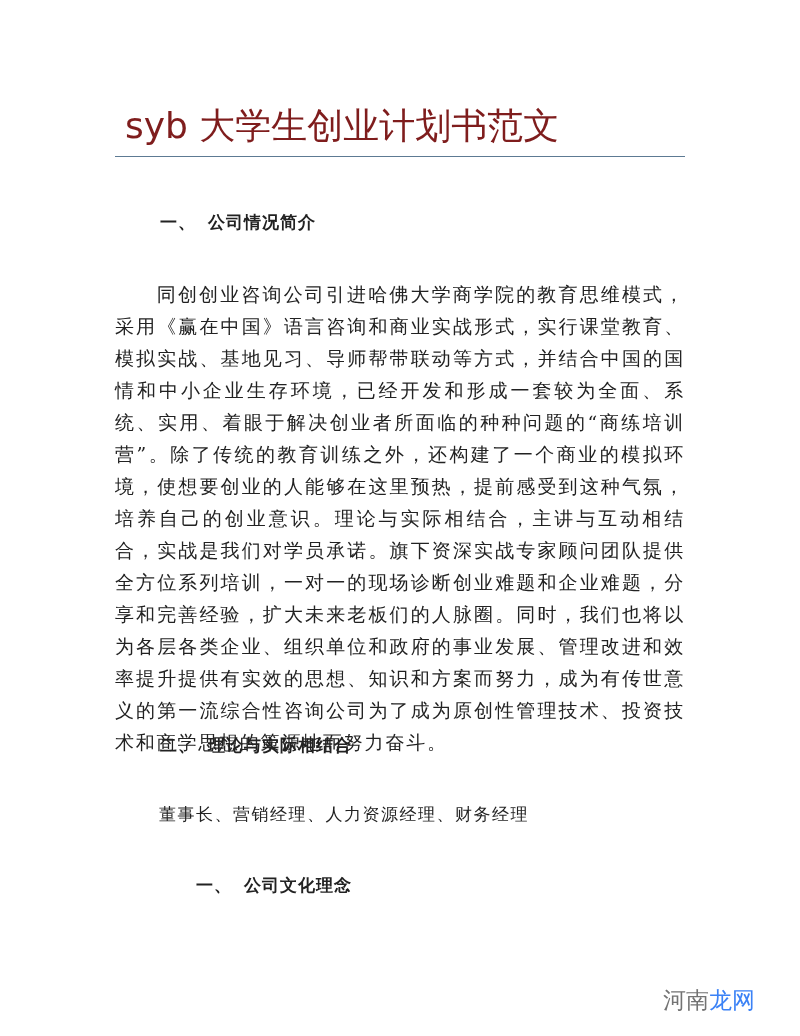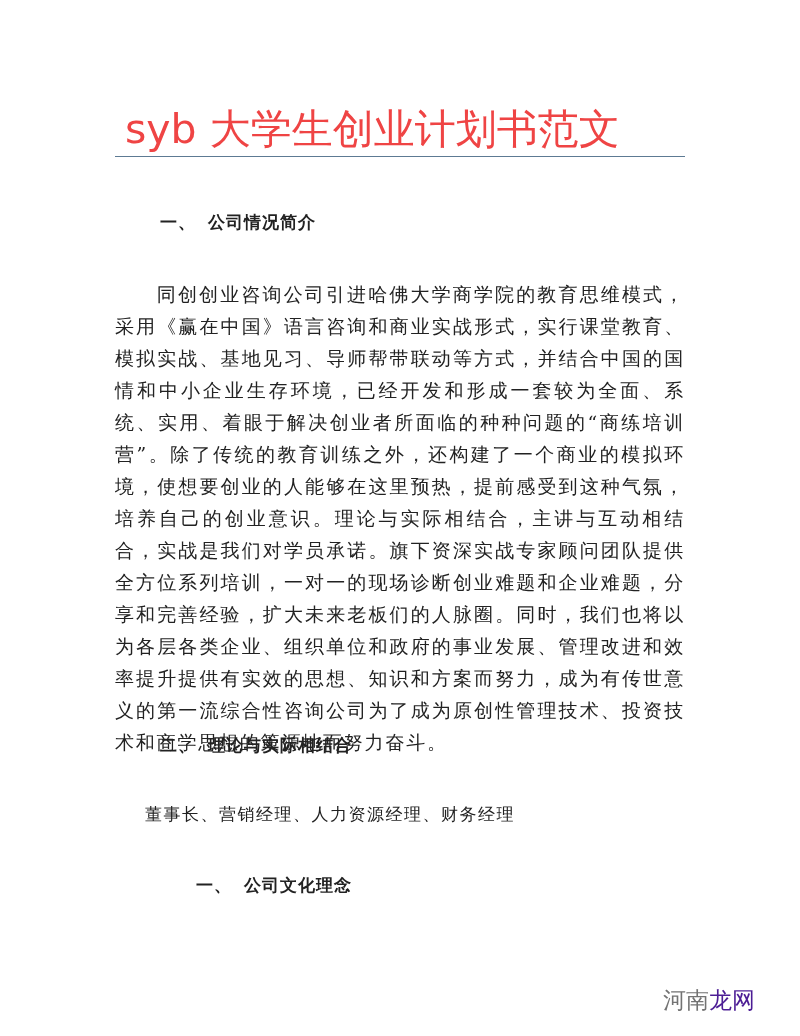--- a/index.html
+++ b/index.html
@@ -4,41 +4,41 @@
   <style>
     html, body { margin: 0; padding: 0; }
     body {
       width: 800px; height: 1036px; background: #ffffff; position: relative; overflow: hidden;
       font-family: "DejaVu Serif", "Liberation Serif", serif;
       color: #222;
     }
     .title {
       position: absolute; left: 125px; top: 102px;
       font-family: "DejaVu Sans", "Liberation Sans", sans-serif;
-      font-size: 41px; color: #ef4444; letter-spacing: 0px; white-space: nowrap;
+      font-size: 36px; color: #7f1d1d; letter-spacing: 0px; white-space: nowrap;
     }
     .rule {
       position: absolute; left: 115px; top: 156px; width: 570px; height: 0;
       border-top: 1.5px solid #5d7a93;
     }
     .heading {
       position: absolute; left: 160px; font-size: 17px; white-space: nowrap; letter-spacing: 1px; font-weight: bold;
     }
     .heading .num { display: inline-block; width: 48px; }
     .para {
       position: absolute; left: 115px; width: 570px; font-size: 19px; line-height: 32px;
       letter-spacing: 1.8px; text-align: justify; text-indent: 2.2em;
     }
-    .line { position: absolute; left: 145px; font-size: 17px; letter-spacing: 1.5px; white-space: nowrap; }
+    .line { position: absolute; left: 159px; font-size: 17px; letter-spacing: 1.5px; white-space: nowrap; }
     .watermark {
       position: absolute; left: 663px; top: 985px; font-family: "DejaVu Sans", "Liberation Sans", sans-serif;
       font-size: 23px; white-space: nowrap;
     }
     .wm-a { color: #737373; }
-    .wm-b { color: #4c1d95; }
+    .wm-b { color: #3b82f6; }
   </style>
 </head>
 <body>
 
 <div class="title">syb 大学生创业计划书范文</div>
 <div class="rule"></div>
 
 <div class="heading" style="top:211px;">
   <span class="num">一、</span><span>公司情况简介</span>
 </div>

